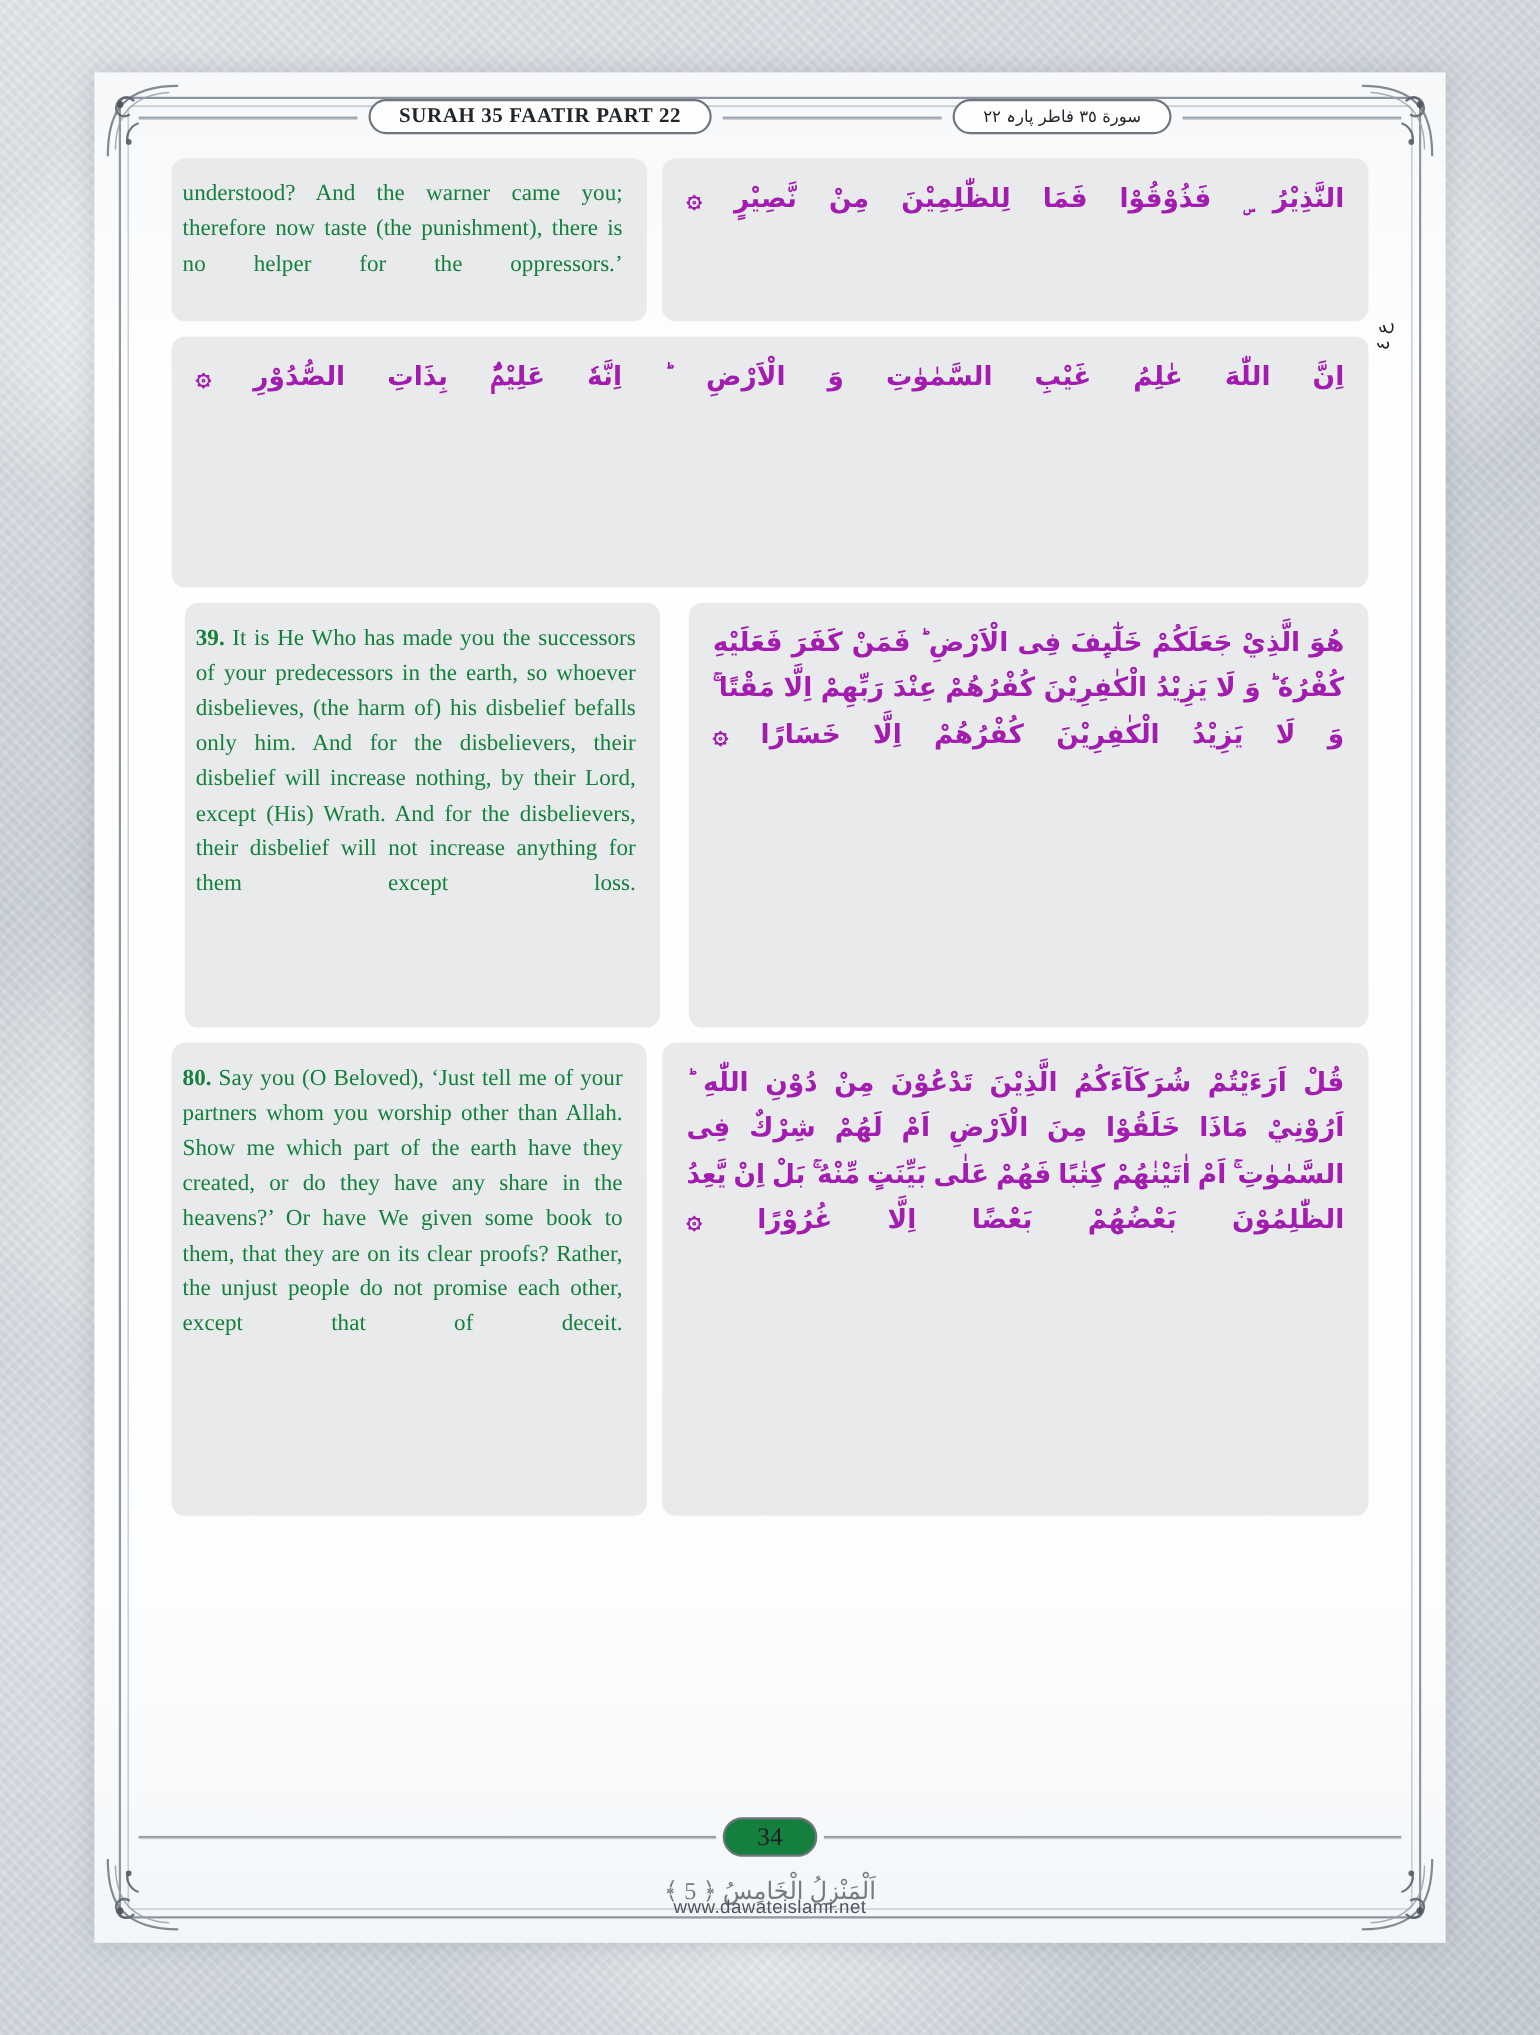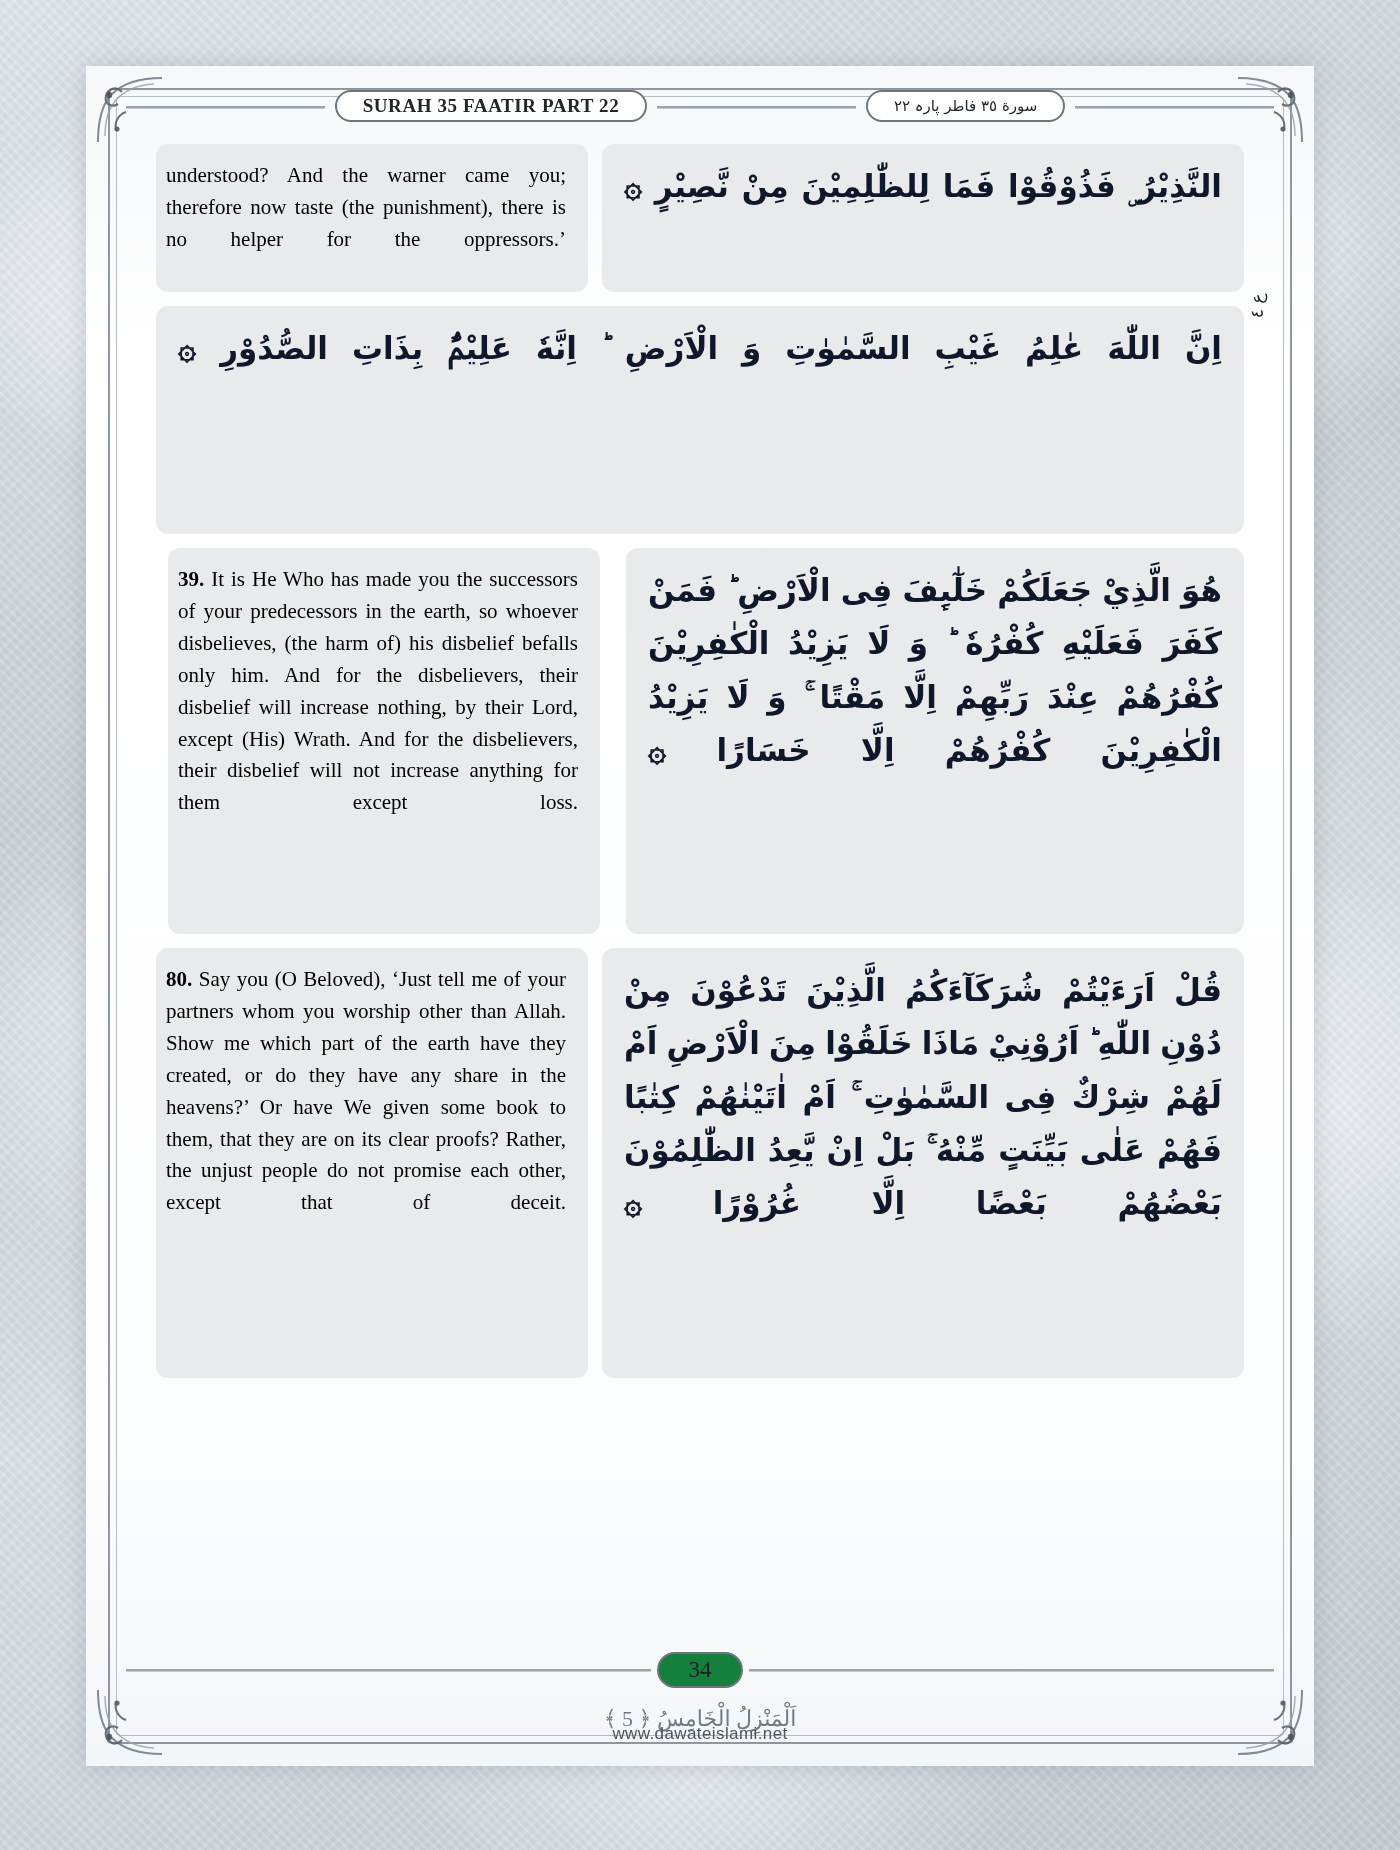--- a/index.html
+++ b/index.html
@@ -141,36 +141,36 @@
     border-radius: 12px;
     padding: 16px 22px 18px 22px;
   }
   .cell-en {
     flex: 0 0 432px;
     text-align: justify;
     text-align-last: justify;
     font-family: "Liberation Serif", serif;
     font-size: 21px;
     line-height: 1.52;
-    color: #000000;
+    color: #15803d;
     hyphens: none;
     padding-left: 10px;
   }
   .cell-en .vnum {
     font-weight: bold;
   }
   .cell-ar {
     flex: 1 1 auto;
     direction: rtl;
     text-align: justify;
     text-align-last: justify;
     font-family: "DejaVu Sans", sans-serif;
-    font-size: 31px;
+    font-size: 24px;
     line-height: 1.72;
-    color: #0f172a;
+    color: #a21caf;
     font-weight: bold;
     word-spacing: -2px;
   }
 
   
   .r0 .cell { min-height: 148px; }
   .r1 .cell { min-height: 228px; }
   .r2 .cell { min-height: 386px; margin-left: 12px; }
   .r3 .cell { min-height: 430px; }
 

